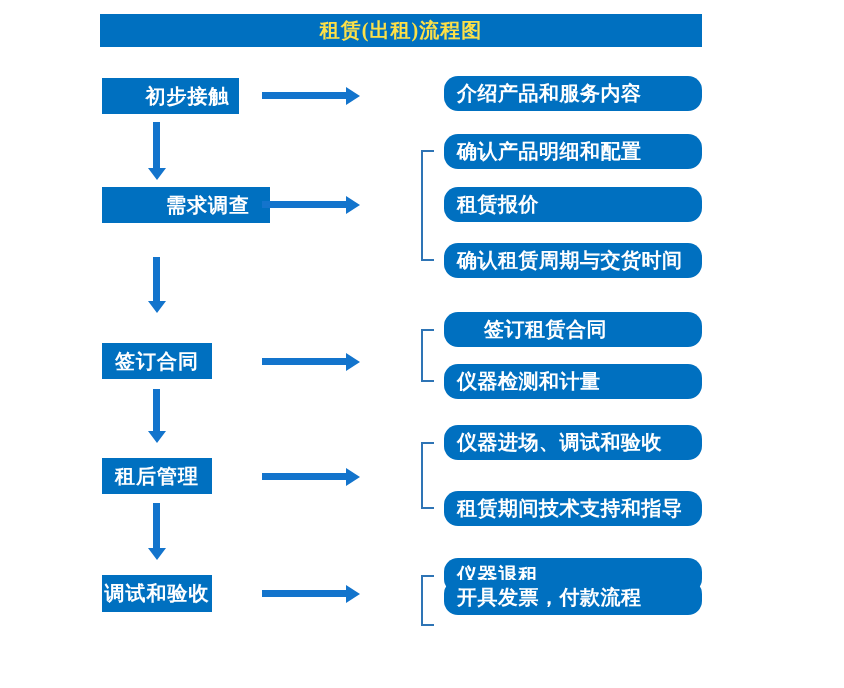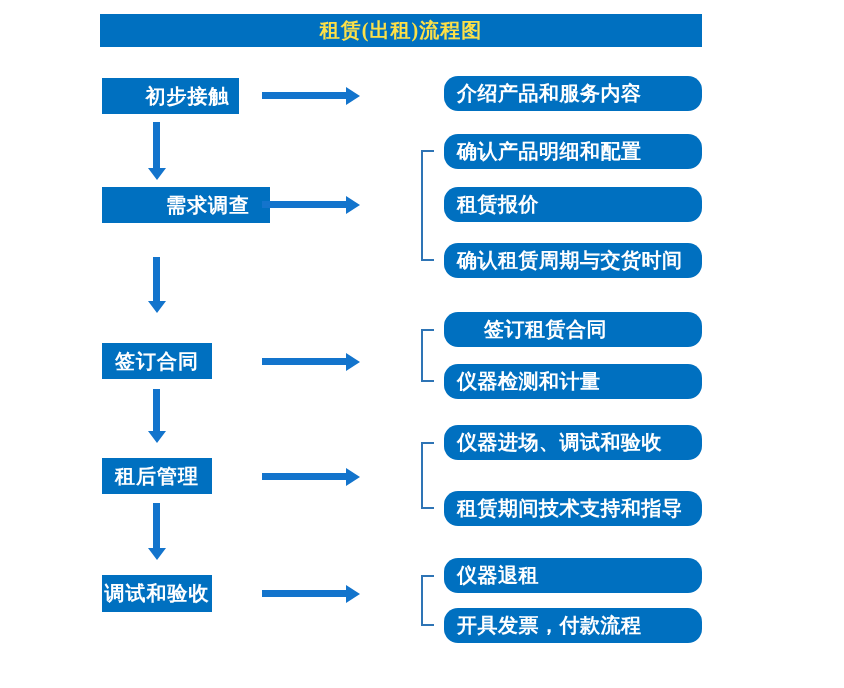--- a/index.html
+++ b/index.html
@@ -99,15 +99,15 @@
   <div class="detail" style="top:187px;">租赁报价</div>
   <div class="detail" style="top:243px;">确认租赁周期与交货时间</div>
 
   <div class="detail" style="top:312px;padding-left:40px;">签订租赁合同</div>
   <div class="detail" style="top:364px;">仪器检测和计量</div>
 
   <div class="detail" style="top:425px;">仪器进场、调试和验收</div>
   <div class="detail" style="top:491px;">租赁期间技术支持和指导</div>
 
   <div class="detail" style="top:558px;">仪器退租</div>
-  <div class="detail" style="top:608px;">开具发票，付款流程</div>
+  <div class="detail" style="top:580px;">开具发票，付款流程</div>
 
 </div>
 
 </body></html>

